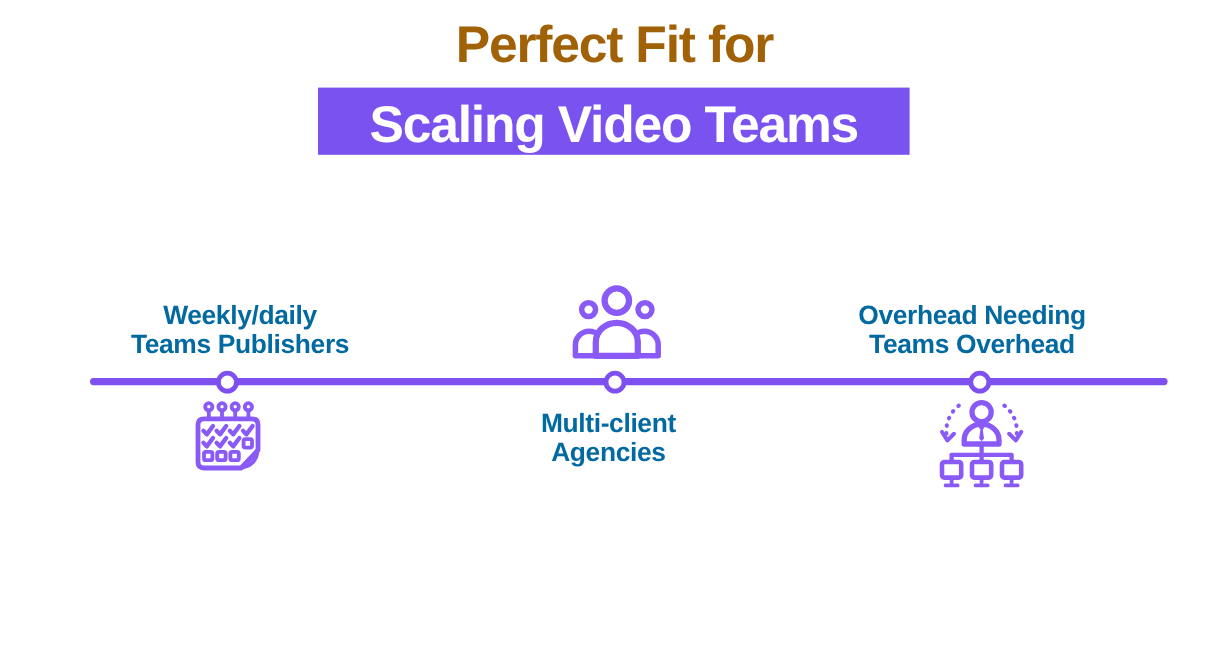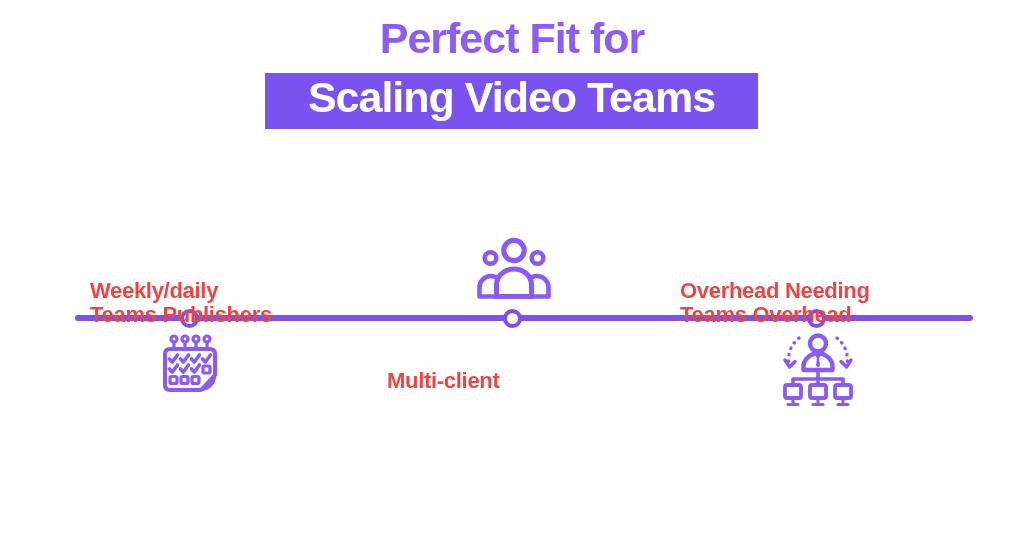--- a/index.html
+++ b/index.html
@@ -16,29 +16,29 @@
   
   .main-title {
     position: absolute;
     top: 14px; left: 0;
     width: 100%;
     margin: 0;
     text-align: center;
     font-size: 43px;
     font-weight: 800;
     letter-spacing: -1px;
-    color: #8b5cf6;
+    color: #a16207;
   }
   .highlight-band {
     position: absolute;
     left: 265px; top: 73px;
     width: 493px; height: 56px;
     background: #7a52f0;
     display: flex;
-    align-items: flex-start;
+    align-items: flex-end;
     justify-content: center;
   }
   .highlight-text {
     font-size: 43px;
     font-weight: 800;
     letter-spacing: -1px;
     color: #ffffff;
     white-space: nowrap;
   }
 
@@ -58,26 +58,26 @@
     border: 4px solid #7e50f0;
     border-radius: 50%;
   }
   .node-1 { left: 179.5px; }
   .node-2 { left: 502.5px; }
   .node-3 { left: 806.5px; }
 
   
   .col-label {
     position: absolute;
+    text-align: center;
     font-size: 22px;
     font-weight: 800;
     line-height: 24px;
     letter-spacing: -0.3px;
-    color: #ef4444;
-    margin-top: 28px;
+    color: #0369a1;
   }
   .label-1 { left: 90px;  top: 251px; width: 220px; }
   .label-2 { left: 387px; top: 341px; width: 240px; }
   .label-3 { left: 680px; top: 251px; width: 260px; }
 
   
   .col-icon { position: absolute; }
   .icon-calendar   { left: 160px; top: 333px; }
   .icon-people     { left: 476px; top: 235px; }
   .icon-delegation { left: 781px; top: 332px; }
@@ -146,20 +146,21 @@
         <path d="M49.5 61.5 V52.5 A11.5 11.5 0 0 1 72.5 52.5 V61.5 Z" fill="#ffffff"></path>
       </g>
       <g stroke-width="5.2">
         <path d="M20.5 61.5 V50 A17.5 16 0 0 1 55.5 50 V61.5 Z" fill="#ffffff"></path>
         <circle cx="38" cy="15.5" r="10.2" fill="#ffffff"></circle>
       </g>
     </svg>
   </div>
   <div class="col-label label-2">
     <div>Multi-client</div>
+    <div>Agencies</div>
   </div>
 
   <div class="col-label label-3">
     <div>Overhead Needing</div>
     <div>Teams Overhead</div>
   </div>
   <div class="col-icon icon-delegation">
     <svg width="74" height="80" viewBox="0 0 74 80" fill="none" stroke="#8A5AF6" stroke-linecap="round" stroke-linejoin="round">
 
       <g stroke-width="3.4">

